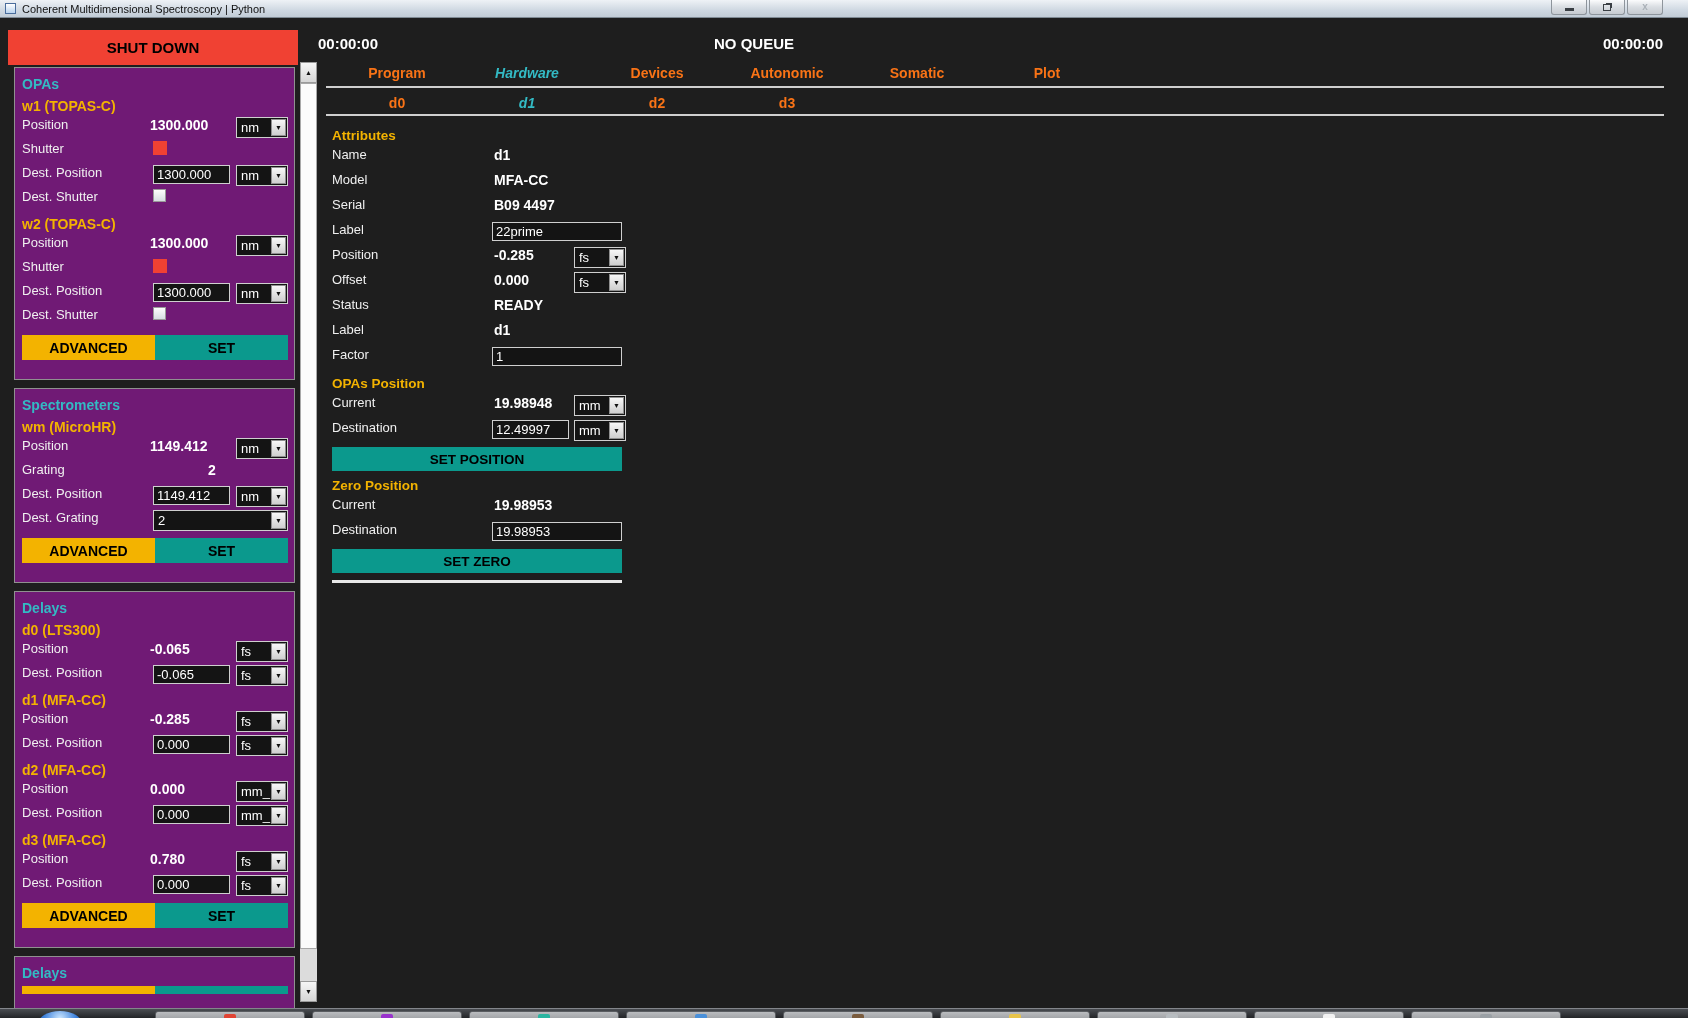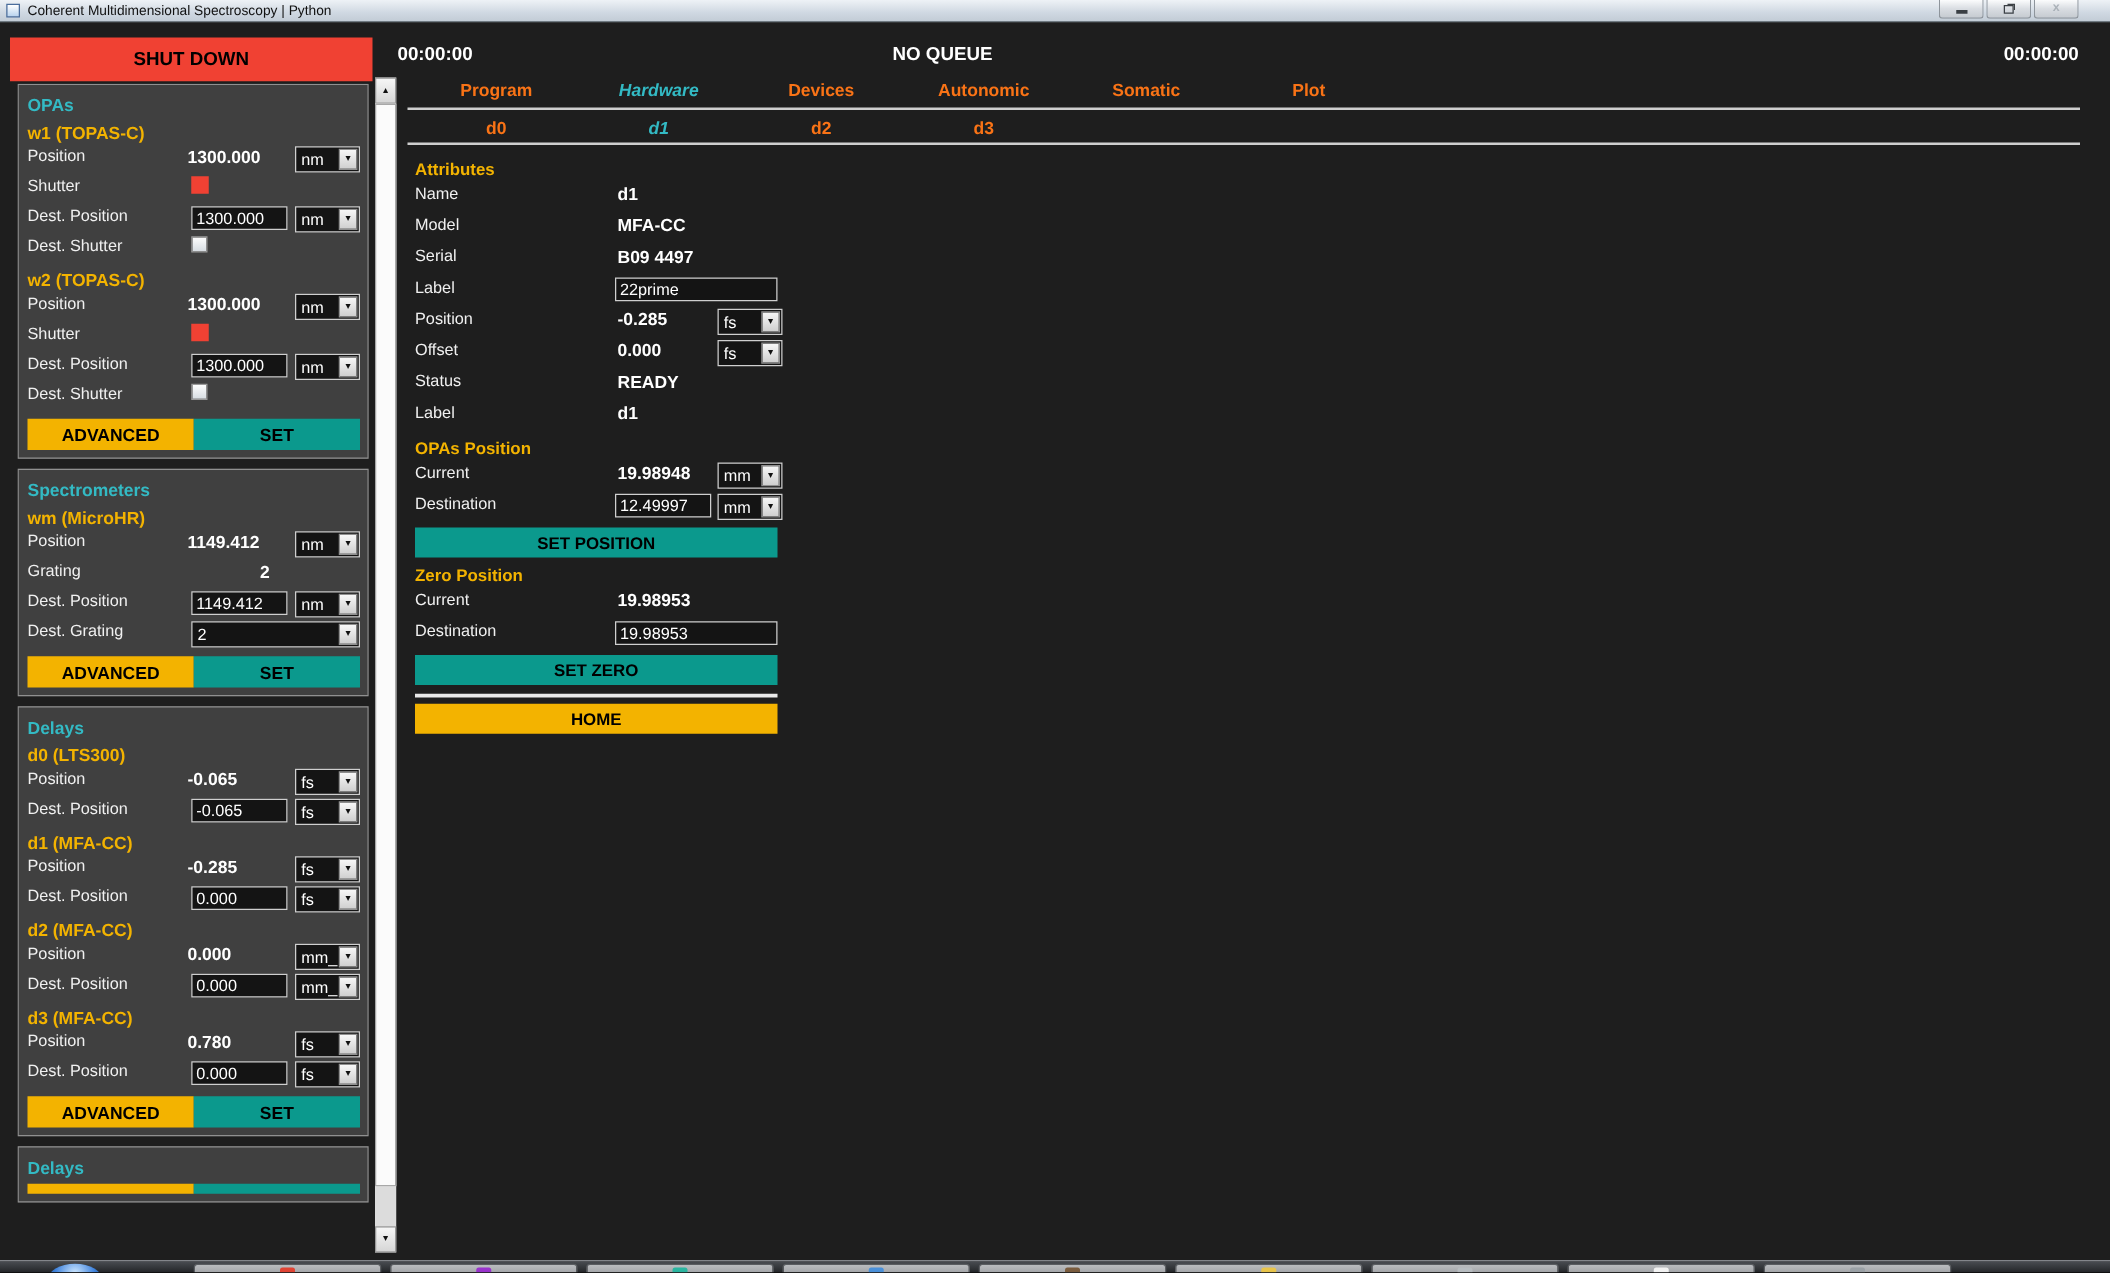--- a/index.html
+++ b/index.html
@@ -39,21 +39,21 @@
   .subtabs{position:absolute;left:332px;top:76px;height:18px;white-space:nowrap;}
   .tab{display:inline-block;width:130px;text-align:center;font-size:14px;font-weight:bold;
        color:#f97316;cursor:default;}
   .tab.on{color:#33bac4;font-style:italic;}
   .rule{position:absolute;left:326px;width:1338px;height:2px;background:#cfcfcf;}
   .rule.r1{top:68px;}
   .rule.r2{top:96px;}
 
   
   .sidebar{position:absolute;left:14px;top:49px;width:281px;height:941px;overflow:hidden;}
-  .panel{border:1px solid #909090;background:#404040;margin-bottom:8px;padding:5px 6px 6px 7px;}
+  .panel{border:1px solid #909090;background:#701a75;margin-bottom:8px;padding:5px 6px 19px 7px;}
   .sec-title{height:22px;line-height:22px;font-size:14px;font-weight:bold;color:#33bac4;}
   .grp{height:22px;line-height:22px;font-size:14px;font-weight:bold;color:#f3b300;}
   .row{display:flex;align-items:flex-start;}
   .row.sb{height:24px;}
   .lbl{flex:1;font-size:13px;color:#f0f0f0;}
   .val{font-size:14px;font-weight:bold;color:#fff;}
   .sb .val{width:83px;padding-left:3px;}
   .zone{width:135px;display:flex;align-items:center;}
   input.tin{height:19px;border:1px solid #cfcfcf;background:#141414;color:#fff;
     font-size:13px;padding:0 3px;font-family:"Liberation Sans",sans-serif;}
@@ -365,20 +365,24 @@
           </span>
         </div>
         <div class="row mn">
           <span class="lbl">Status</span>
           <span class="val">READY</span>
         </div>
         <div class="row mn">
           <span class="lbl">Label</span>
           <span class="val">d1</span>
         </div>
+        <div class="row mn">
+          <span class="lbl">Factor</span>
+          <input class="tin" type="text" value="1" style="">
+        </div>
         <div class="mn-section">OPAs Position</div>
         <div class="row mn">
           <span class="lbl">Current</span>
           <span class="val">19.98948</span>
           <span class="usel">
             <span class="usel-t">mm</span>
             <span class="usel-a">▼</span>
           </span>
         </div>
         <div class="row mn">
@@ -394,21 +398,20 @@
         <div class="row mn">
           <span class="lbl">Current</span>
           <span class="val">19.98953</span>
         </div>
         <div class="row mn">
           <span class="lbl">Destination</span>
           <input class="tin" type="text" value="19.98953" style="">
         </div>
         <button class="btn mn-btn teal">SET ZERO</button>
         <div class="mn-divider"></div>
-        <button class="btn mn-btn yellow">HOME</button>
       </div>
   </div>
 
   <div class="taskbar" id="taskbar">
       <div class="orb"></div>
       <div class="tbtn" style="left: 155px;">
         <span class="dot" style="background: rgb(224, 68, 52);"></span>
       </div>
       <div class="tbtn" style="left: 312px;">
         <span class="dot" style="background: rgb(153, 51, 204);"></span>

